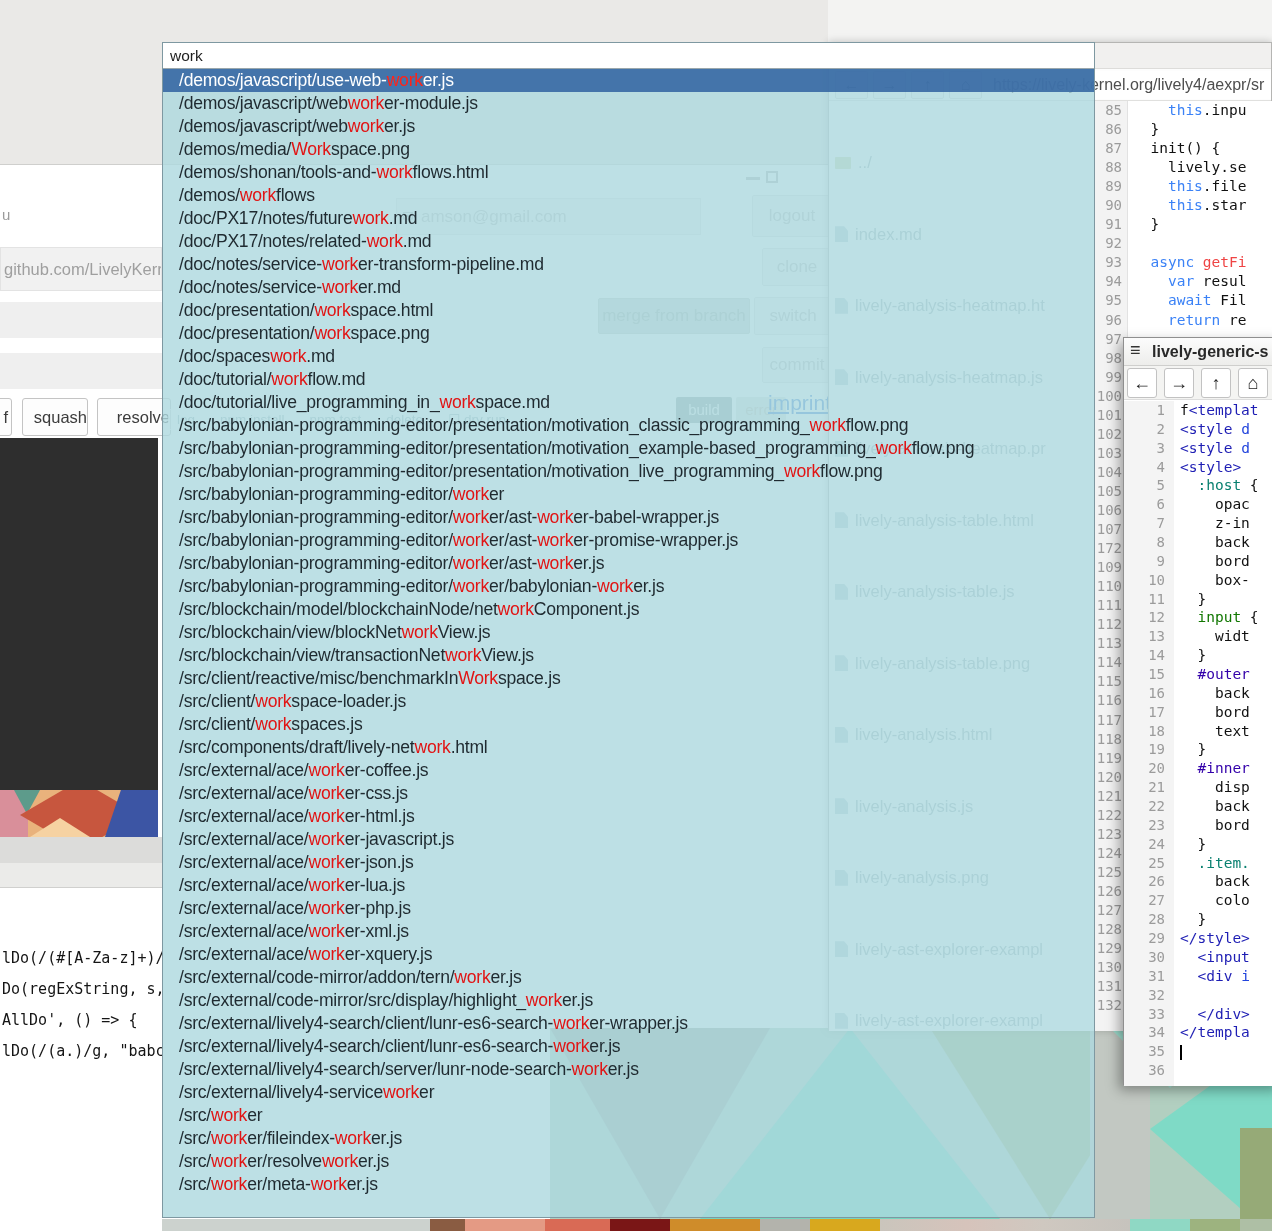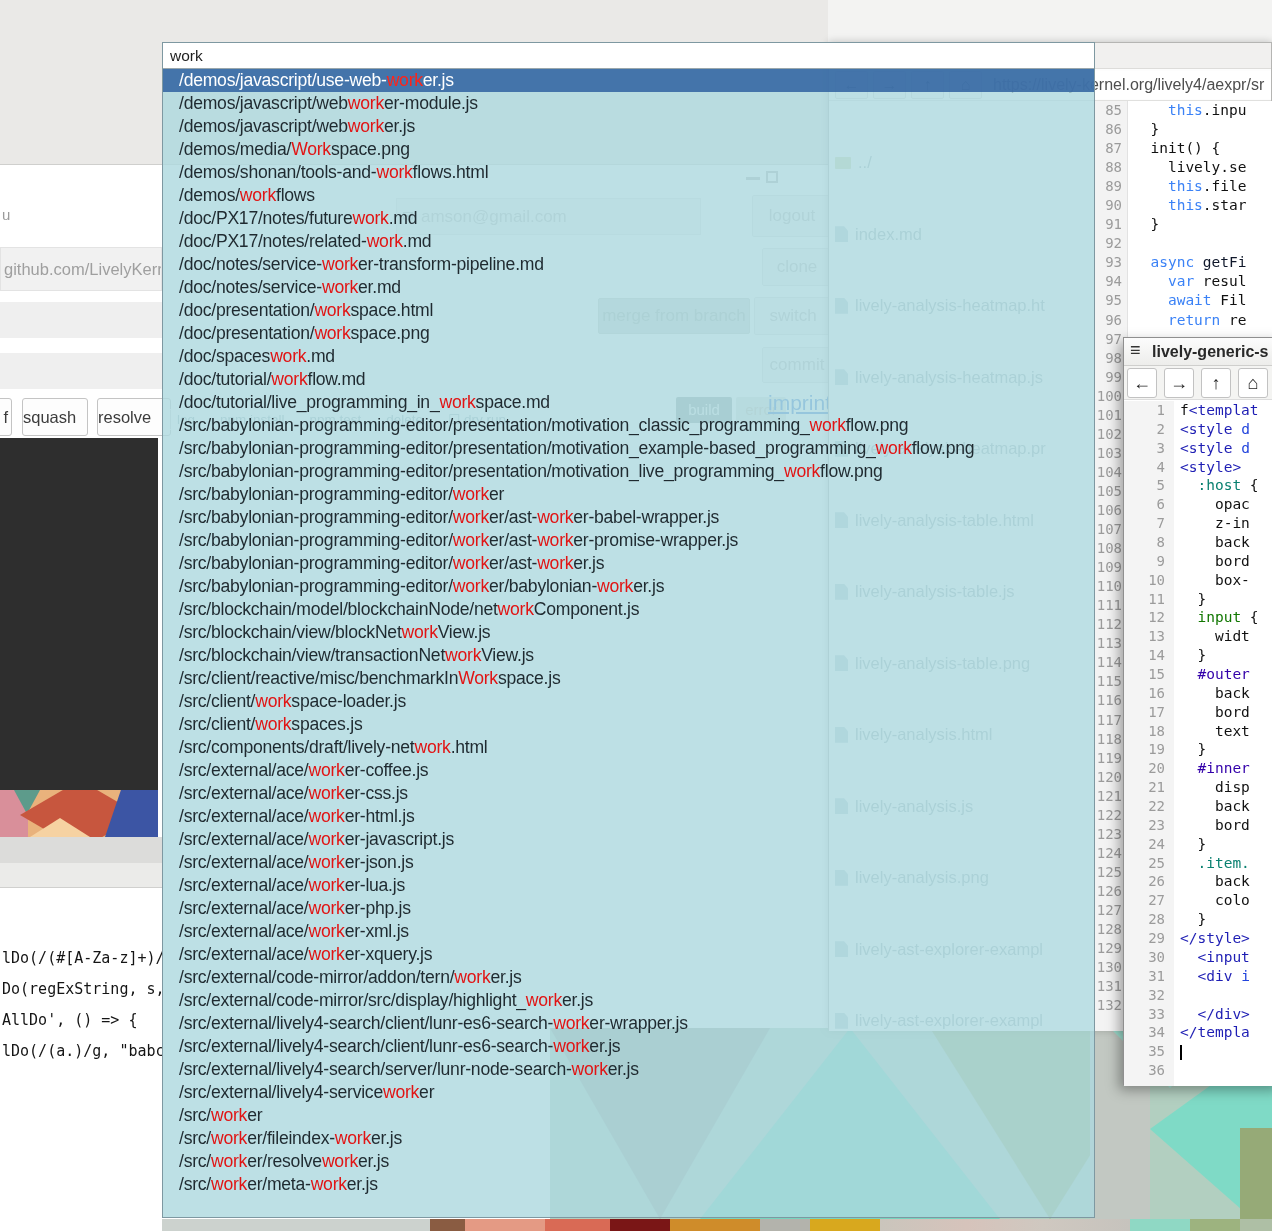--- a/index.html
+++ b/index.html
@@ -31,21 +31,21 @@
 
   
   .sync{left:0;top:164px;width:832px;height:1067px;background:#fff;border-top:1px solid #cfcfcd;z-index:1;}
   .sync .abs{position:absolute;}
   .lbl-u{left:2px;top:41px;color:#9b9b9b;font-size:15px;}
   .repo-field{left:0;top:82px;width:162px;height:44px;background:#f1f1f1;border:1px solid #e3e3e3;
               color:#9f9f9f;font-size:16.5px;line-height:42px;padding-left:3px;overflow:hidden;white-space:nowrap;}
   .in2{left:0;top:137px;width:162px;height:36px;background:#efefef;}
   .in3{left:0;top:188px;width:162px;height:36px;background:#efefef;}
   .lbtn{height:38px;background:#fdfdfd;border:1px solid #c4c4c4;border-radius:3px;color:#3c3c3c;
-        font-size:16.5px;text-align:left;line-height:36px;}
+        font-size:16.5px;text-align:right;line-height:36px;}
   .btn-f{left:-26px;top:233px;width:38px;text-align:right;padding-right:3px;}
   .btn-squash{left:22px;top:233px;width:66px;}
   .btn-resolve{left:97px;top:233px;width:74px;}
   .darkpanel{left:0;top:273px;width:158px;height:352px;background:#2e2e2e;}
   .artstrip{left:0;top:625px;width:158px;height:47px;overflow:hidden;background:#e9b27c;}
   .artstrip div{position:absolute;}
   .a3{left:0;top:0;width:28px;height:47px;background:#d98f9a;}
   .a4{left:14px;top:0;width:26px;height:24px;background:#5d9b8b;clip-path:polygon(0 0,100% 0,50% 100%);}
   .a1{left:20px;top:-10px;width:120px;height:70px;background:#c7563e;clip-path:polygon(50% 0,100% 50%,50% 100%,0 50%);}
   .a2{left:105px;top:0;width:53px;height:47px;background:#3c55a4;clip-path:polygon(30% 0,100% 0,100% 100%,0 100%);}
@@ -110,21 +110,21 @@
            border-radius:3px;color:#1f1f1f;font-size:18px;font-weight:bold;text-align:center;line-height:28px;}
   .editor2{position:absolute;left:0;top:63px;right:0;height:685px;display:flex;background:#fff;}
   .gutter2{width:50px;background:#f4f4f4;flex:none;}
   .gutter2 div{height:18.86px;text-align:right;padding-right:9px;color:#9b9b9b;font-size:14px;line-height:18.8px;}
   .code2{flex:1;overflow:hidden;padding-left:6px;}
   .code2 div{height:18.86px;font-size:14.5px;line-height:18.8px;white-space:pre;}
 
   
   .tk-p{color:#111;}
   .tk-k{color:#3b82f6;}
-  .tk-d{color:#0f172a;}
+  .tk-d{color:#ef4444;}
   .tk-tg{color:#1e1eb4;}
   .tk-at{color:#2244dd;}
   .tk-se{color:#117700;}
   .tk-sh{color:#0a8070;}
   .tk-si{color:#3300aa;}
   .caret{display:inline-block;width:2px;height:15px;background:#000;vertical-align:middle;}
 
   
   .overlay{left:162px;top:42px;width:933px;height:1176px;background:rgba(172,216,222,.8);
            border:1px solid #7e98a1;z-index:5;}
@@ -377,21 +377,21 @@
           <div>98</div>
           <div>99</div>
           <div>100</div>
           <div>101</div>
           <div>102</div>
           <div>103</div>
           <div>104</div>
           <div>105</div>
           <div>106</div>
           <div>107</div>
-          <div>108</div>
+          <div>172</div>
           <div>109</div>
           <div>110</div>
           <div>111</div>
           <div>112</div>
           <div>113</div>
           <div>114</div>
           <div>115</div>
           <div>116</div>
           <div>117</div>
           <div>118</div>

